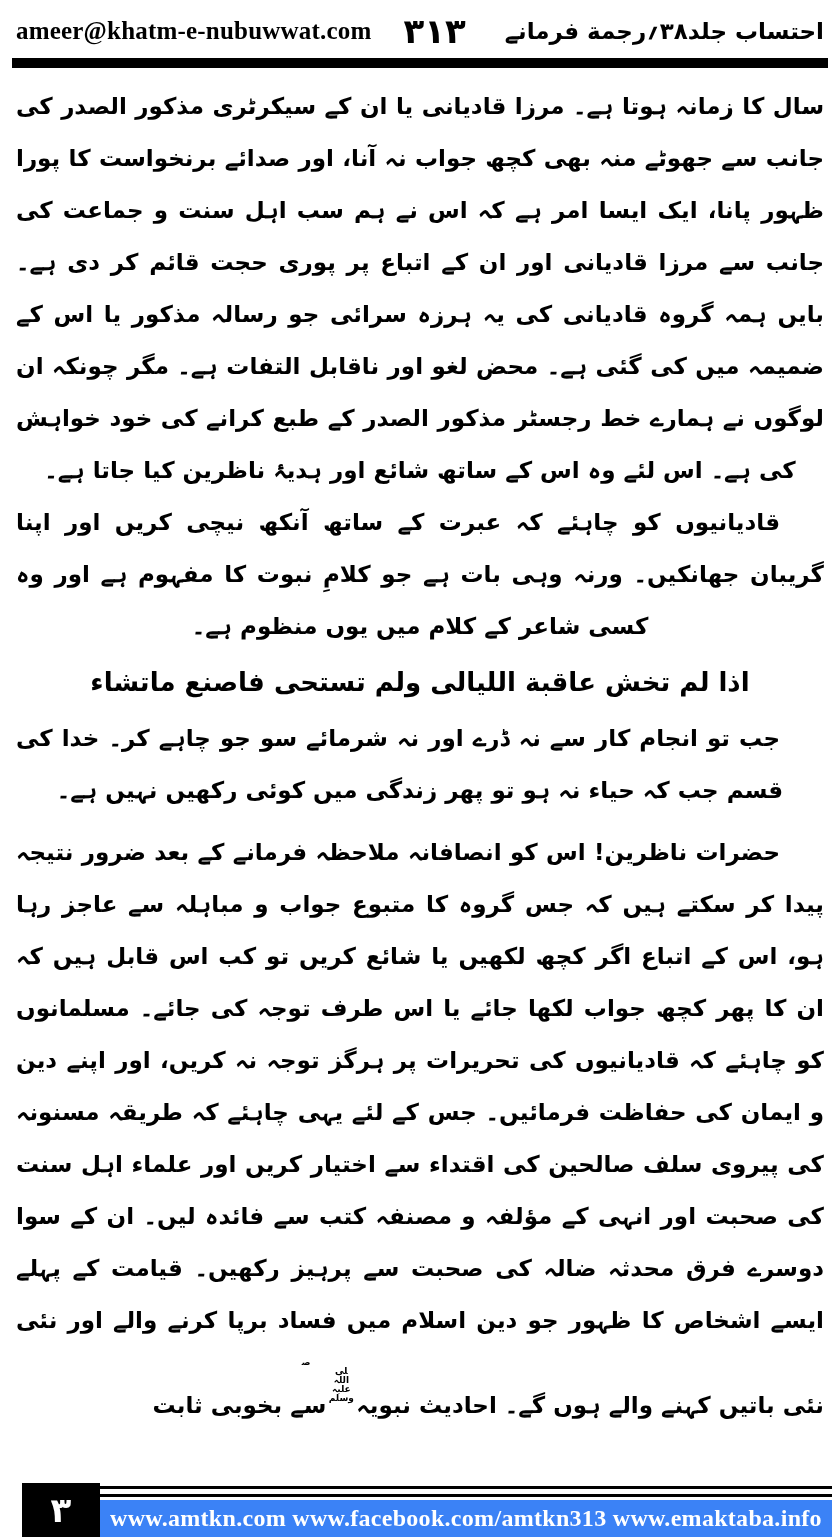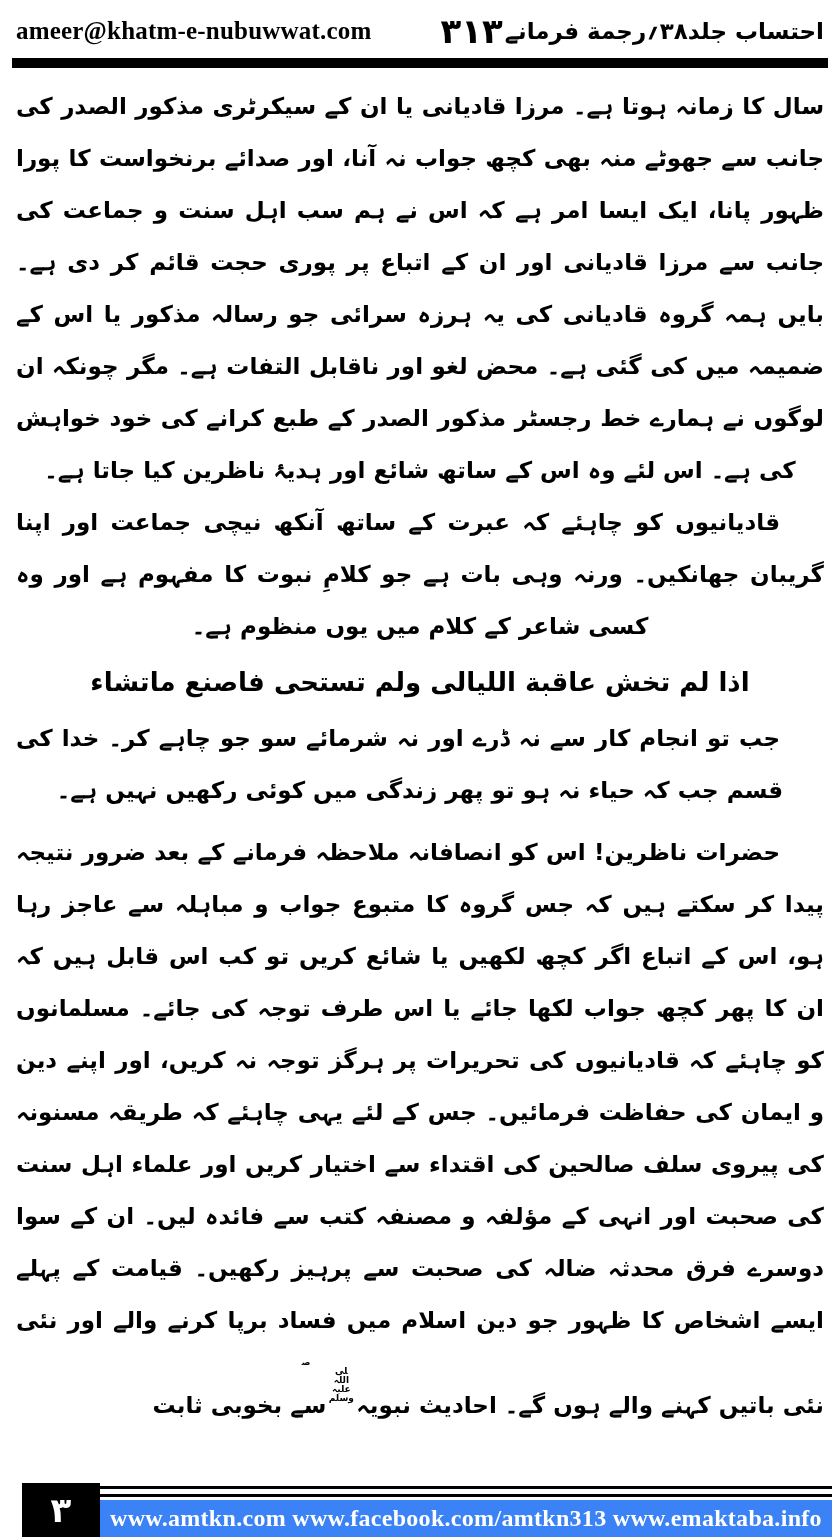--- a/index.html
+++ b/index.html
@@ -15,21 +15,21 @@
   }
 
   
   .header {
     display: flex;
     justify-content: space-between;
     align-items: center;
     padding: 14px 16px 4px 16px;
     direction: ltr;
   }
-  .h-left { display: flex; align-items: center; gap: 69px; }
+  .h-left { display: flex; align-items: center; gap: 32px; }
   .email {
     font-family: "Liberation Serif", serif;
     font-weight: bold;
     font-size: 25px;
     letter-spacing: 0.2px;
   }
   .pagenum-top {
     font-size: 34px;
     font-weight: bold;
     line-height: 1;
@@ -130,21 +130,21 @@
     </div>
     <span class="book-title">احتساب جلد۳۸؍رجمة فرمانے</span>
   </div>
 
   <div class="header-rule"></div>
 
   <div class="body">
 
     <p class="para last-center">سال کا زمانہ ہوتا ہے۔ مرزا قادیانی یا ان کے سیکرٹری مذکور الصدر کی جانب سے جھوٹے منہ بھی کچھ جواب نہ آنا، اور صدائے برنخواست کا پورا ظہور پانا، ایک ایسا امر ہے کہ اس نے ہم سب اہل سنت و جماعت کی جانب سے مرزا قادیانی اور ان کے اتباع پر پوری حجت قائم کر دی ہے۔ بایں ہمہ گروہ قادیانی کی یہ ہرزہ سرائی جو رسالہ مذکور یا اس کے ضمیمہ میں کی گئی ہے۔ محض لغو اور ناقابل التفات ہے۔ مگر چونکہ ان لوگوں نے ہمارے خط رجسٹر مذکور الصدر کے طبع کرانے کی خود خواہش کی ہے۔ اس لئے وہ اس کے ساتھ شائع اور ہدیۂ ناظرین کیا جاتا ہے۔</p>
 
-    <p class="para indent last-center">قادیانیوں کو چاہئے کہ عبرت کے ساتھ آنکھ نیچی جماعت اور اپنا گریبان جھانکیں۔ ورنہ وہی بات ہے جو کلامِ نبوت کا مفہوم ہے اور وہ کسی شاعر کے کلام میں یوں منظوم ہے۔</p>
+    <p class="para indent last-center">قادیانیوں کو چاہئے کہ عبرت کے ساتھ آنکھ نیچی کریں اور اپنا گریبان جھانکیں۔ ورنہ وہی بات ہے جو کلامِ نبوت کا مفہوم ہے اور وہ کسی شاعر کے کلام میں یوں منظوم ہے۔</p>
 
     <p class="verse">اذا لم تخش عاقبة اللیالی ولم تستحی فاصنع ماتشاء</p>
 
     <p class="para indent last-center">جب تو انجام کار سے نہ ڈرے اور نہ شرمائے سو جو چاہے کر۔ خدا کی قسم جب کہ حیاء نہ ہو تو پھر زندگی میں کوئی رکھیں نہیں ہے۔</p>
 
     <p class="para indent gap-top"><span>حضرات ناظرین! اس کو انصافانہ ملاحظہ فرمانے کے بعد ضرور نتیجہ پیدا کر سکتے ہیں کہ جس گروہ کا متبوع جواب و مباہلہ سے عاجز رہا ہو، اس کے اتباع اگر کچھ لکھیں یا شائع کریں تو کب اس قابل ہیں کہ ان کا پھر کچھ جواب لکھا جائے یا اس طرف توجہ کی جائے۔ مسلمانوں کو چاہئے کہ قادیانیوں کی تحریرات پر ہرگز توجہ نہ کریں، اور اپنے دین و ایمان کی حفاظت فرمائیں۔ جس کے لئے یہی چاہئے کہ طریقہ مسنونہ کی پیروی سلف صالحین کی اقتداء سے اختیار کریں اور علماء اہل سنت کی صحبت اور انہی کے مؤلفہ و مصنفہ کتب سے فائدہ لیں۔ ان کے سوا دوسرے فرق محدثہ ضالہ کی صحبت سے پرہیز رکھیں۔ قیامت کے پہلے ایسے اشخاص کا ظہور جو دین اسلام میں فساد برپا کرنے والے اور نئی نئی باتیں کہنے والے ہوں گے۔ احادیث نبویہ</span><span class="hon">صلی اللہ علیہ وسلم</span><span>سے بخوبی ثابت</span></p>
 
   </div>
 
   <div class="footer">

